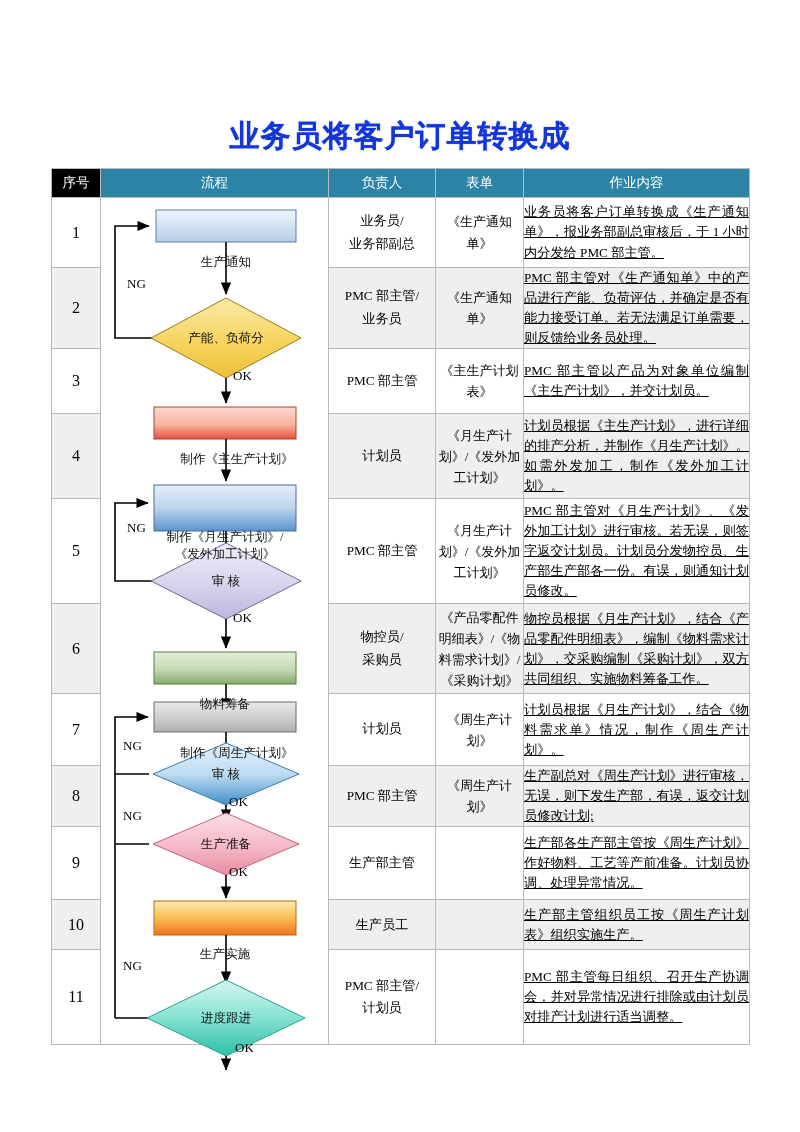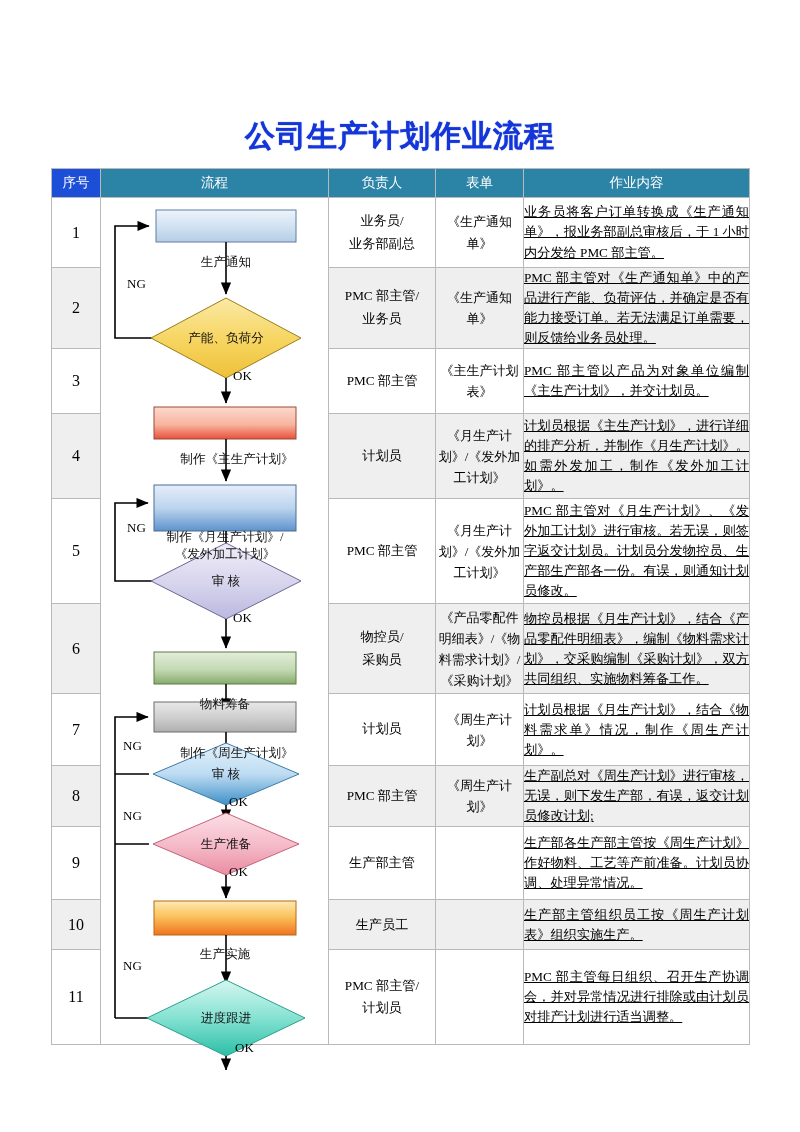--- a/index.html
+++ b/index.html
@@ -19,21 +19,21 @@
 
   table.flow{
     position:absolute;left:51px;top:168px;width:698px;
     border-collapse:collapse;table-layout:fixed;
   }
   table.flow td,table.flow th{
     border:1px solid #b9b9b9;vertical-align:middle;padding:0;
   }
   thead th{height:28px;color:#ffffff;font-weight:normal;font-size:13.5px;
     font-family:"Liberation Serif",serif;}
-  th.h-seq{background:#1d4ed8;}
+  th.h-seq{background:#000000;}
   th.h-other{background:#2B83A6;}
 
   col.c1{width:49px;}
   col.c2{width:228px;}
   col.c3{width:107px;}
   col.c4{width:88px;}
   col.c5{width:226px;}
 
   tbody tr.odd td{background:#ffffff;}
   tbody tr.even td{background:#efefef;}
@@ -61,21 +61,21 @@
   }
   .diamond-txt{position:absolute;display:flex;align-items:center;
     justify-content:center;font-size:12.6px;color:#111;pointer-events:none;font-family:Liberation Serif, serif;}
   .lbl{position:absolute;font-size:13px;font-family:"Liberation Serif",serif;color:#000;}
 </style>
 </head>
 <body>
 
 <div class="page">
 
-  <div class="title">公司生产计划作业流程</div>
+  <div class="title">业务员将客户订单转换成</div>
 
   <table class="flow">
     <colgroup>
         <col class="c1">
         <col class="c2">
         <col class="c3">
         <col class="c4">
         <col class="c5">
       </colgroup>
     <thead>

